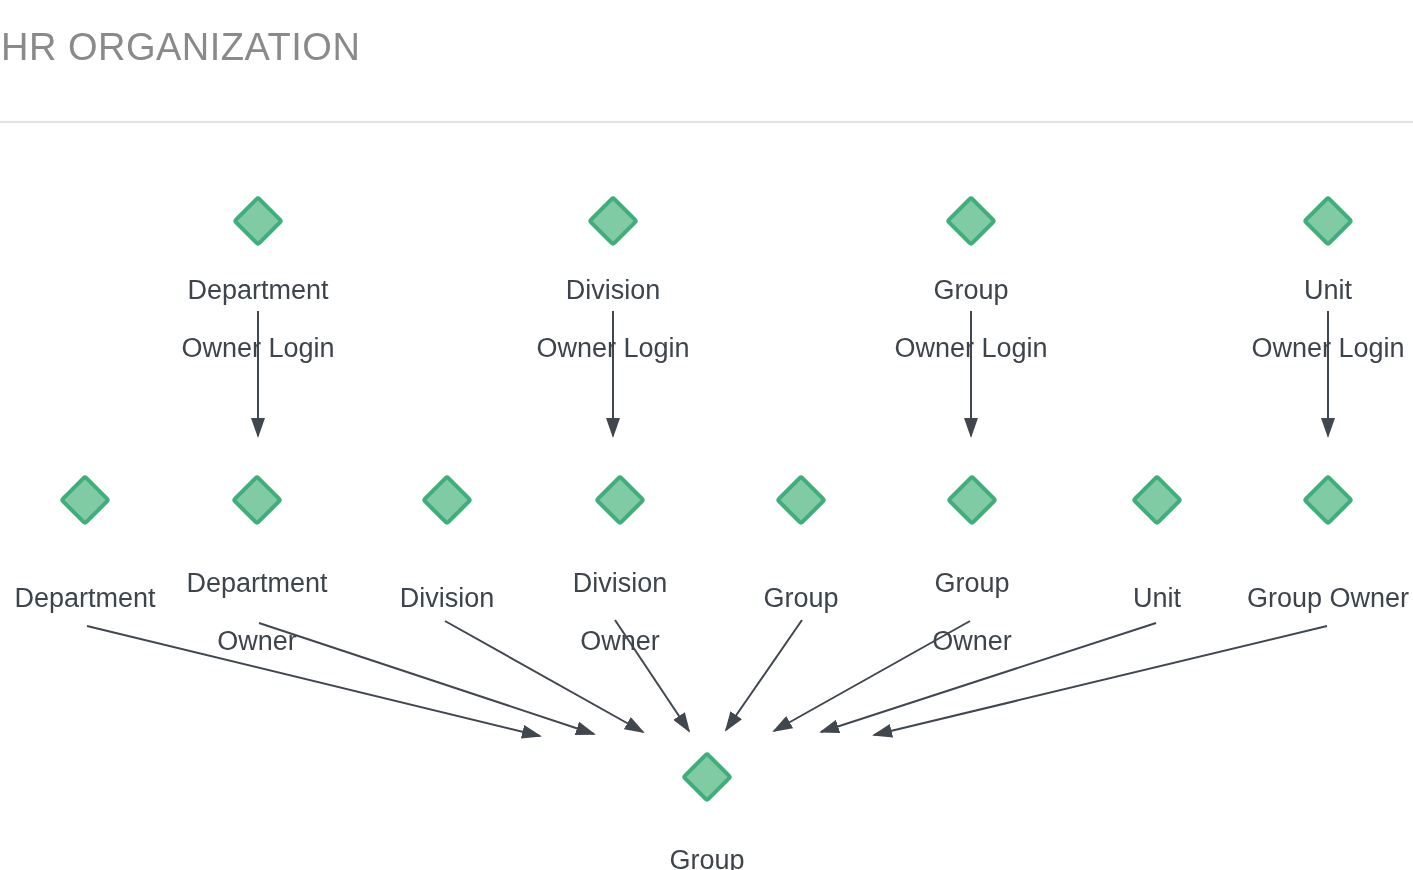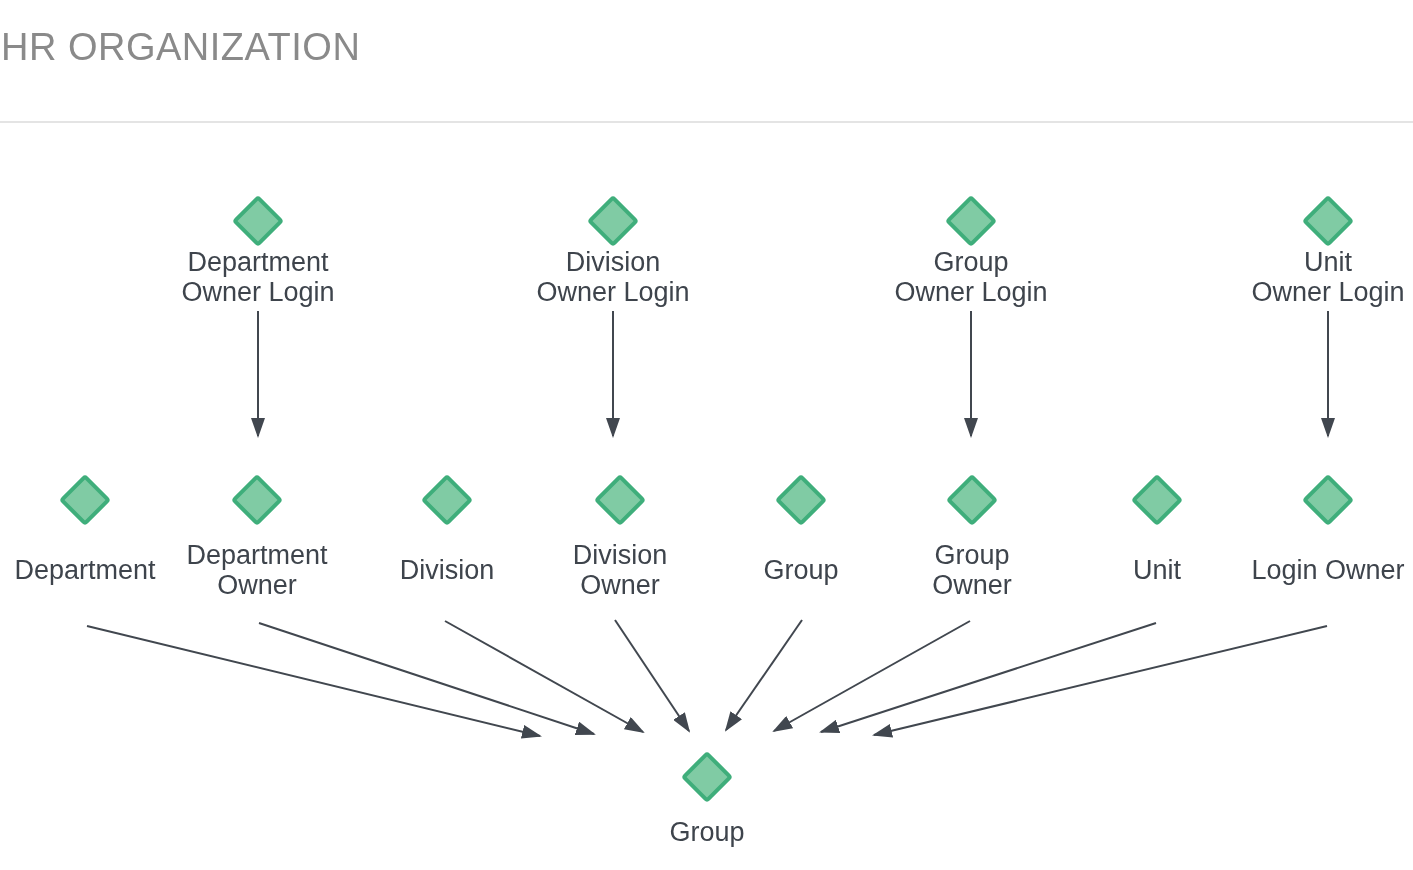--- a/index.html
+++ b/index.html
@@ -78,20 +78,21 @@
     position: absolute;
     transform: translateX(-50%);
     text-align: center;
     white-space: nowrap;
     font-size: 27px;
     line-height: 30px;
     color: var(--c-text);
   }
   .node-label .line {
     display: block;
+    margin-top: 28px;
   }
 </style>
 </head>
 <body>
 
 <div class="canvas">
   <h1 class="title">HR ORGANIZATION</h1>
   <div class="divider"></div>
 
   <svg id="edge-layer" width="1413" height="870" viewBox="0 0 1413 870">
@@ -186,21 +187,21 @@
       </div>
       <div>
         <div class="diamond" style="left: 1157px; top: 500px;"></div>
         <div class="node-label" style="left: 1157px; top: 555px;">
           <span class="line">Unit</span>
         </div>
       </div>
       <div>
         <div class="diamond" style="left: 1328px; top: 500px;"></div>
         <div class="node-label" style="left: 1328px; top: 555px;">
-          <span class="line">Login Owner</span>
+          <span class="line">Group Owner</span>
         </div>
       </div>
       <div>
         <div class="diamond" style="left: 707px; top: 777px;"></div>
         <div class="node-label" style="left: 707px; top: 817px;">
           <span class="line">Group</span>
         </div>
       </div>
     </div>
 </div>

